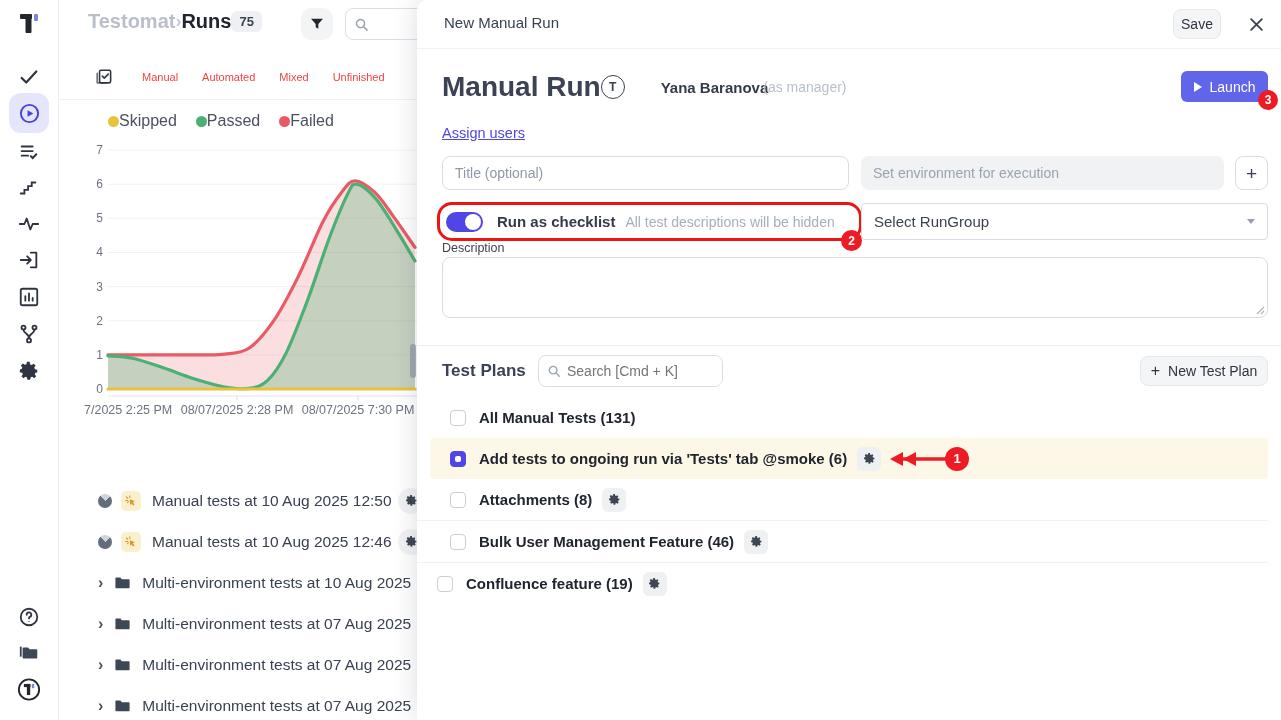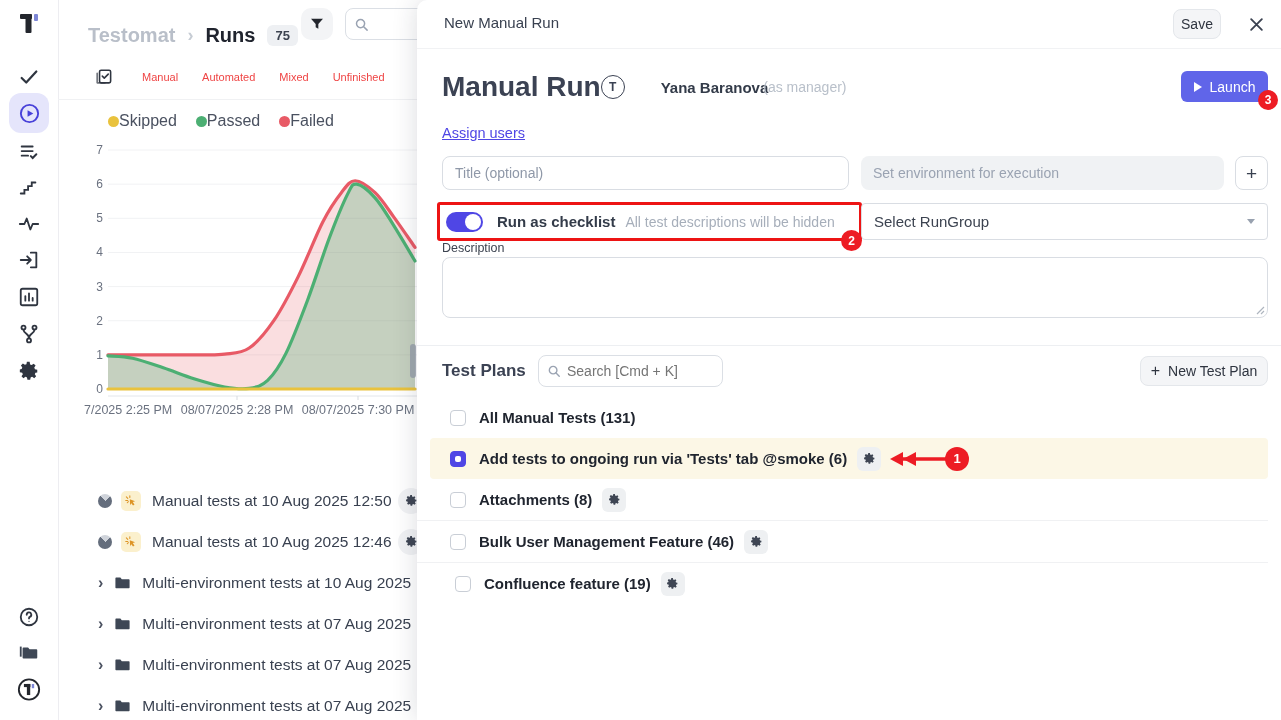--- a/index.html
+++ b/index.html
@@ -136,21 +136,21 @@
           <circle cx="13" cy="13" r="11" fill="none" stroke="#23262d" stroke-width="2"></circle>
           <rect x="7.5" y="7" width="7" height="3.4" fill="#23262d"></rect>
           <rect x="16" y="7" width="2.6" height="4.6" fill="#7e87d6"></rect>
           <rect x="10.7" y="7" width="3.6" height="12" fill="#23262d"></rect>
         </svg>
     </div>
   </nav>
 
   <main class="abs" style="left:58px;top:0;width:1223px;height:720px;">
 
-    <div class="abs" style="left:30px;top:24px;display:flex;align-items:center;gap:12px;">
+    <div class="abs" style="left:30px;top:10px;display:flex;align-items:center;gap:0;">
       <span class="crumb" style="color:#b9bfc9;">Testomat</span>
       <span style="color:#c6ccd4;font-size:18px;font-weight:700;">›</span>
       <span class="crumb" style="color:#20242e;">Runs</span>
       <span class="badge-count">75</span>
     </div>
     <div class="icon-btn abs" style="left:243px;top:8px;width:32px;height:32px;">
       <svg width="16" height="16" viewBox="0 0 24 24" fill="#23262d">
           <path d="M3 4h18l-7 8v7l-4-2v-5z"></path>
         </svg>
     </div>
@@ -315,21 +315,21 @@
       <span>Launch</span>
     </button>
     <div class="ann-badge" style="left:841px;top:90px;width:20px;height:20px;font-size:12px;">3</div>
 
     <a class="abs" style="left:25px;top:125px;font-size:14.5px;font-weight:500;color:#4f46e5;text-decoration:underline;cursor:pointer;">Assign users</a>
 
     <input class="inp abs" style="left: 25px; top: 156px; width: 407px; height: 34px;" placeholder="Title (optional)">
     <input class="inp inp-grey abs" style="left: 444px; top: 156px; width: 363px; height: 34px;" placeholder="Set environment for execution">
     <button class="abs" style="left:818px;top:156px;width:33px;height:34px;background:#fff;border:1px solid #d9dde3;border-radius:8px;font-size:19px;color:#394150;cursor:pointer;font-family:inherit;line-height:1;">+</button>
 
-    <div class="abs" style="left:20px;top:202px;width:413px;height:33px;border:3px solid #ed1414;border-radius:3px;display:flex;align-items:center;gap:14px;padding-left:6px;background:#fff;">
+    <div class="abs" style="left:20px;top:202px;width:413px;height:33px;border:3px solid #ed1414;border-radius:15px;display:flex;align-items:center;gap:14px;padding-left:6px;background:#fff;">
       <span class="toggle">
           <span class="knob"></span>
         </span>
       <span style="font-size:15px;font-weight:700;color:#333b49;">Run as checklist</span>
       <span style="font-size:14px;color:#a6aeba;margin-left:-4px;">All test descriptions will be hidden</span>
     </div>
     <div class="ann-badge" style="left:424px;top:230px;width:21px;height:21px;font-size:12px;">2</div>
 
     <div class="abs" style="left:444px;top:203px;width:407px;height:37px;border:1px solid #d9dde3;border-radius:4px;display:flex;align-items:center;justify-content:space-between;padding:0 12px;box-sizing:border-box;cursor:pointer;">
       <span style="font-size:15px;color:#3c4350;">Select RunGroup</span>
@@ -390,21 +390,21 @@
       </div>
       <div class="plan-row row-div" style="padding-left:33px;margin:0 13px 0 0;">
         <span class="cbx"></span>
         <span class="lbl">Bulk User Management Feature (46)</span>
         <span class="plan-gear">
             <svg width="13" height="13" viewBox="0 0 24 24" fill="#3f4654">
               <path d="M12 8.5A3.5 3.5 0 1 0 12 15.5 3.5 3.5 0 0 0 12 8.5zm9 5v-3l-2.6-.5a6.7 6.7 0 0 0-.7-1.7l1.5-2.2-2.1-2.1-2.2 1.5c-.5-.3-1.1-.5-1.7-.7L12.7 2h-3l-.5 2.6c-.6.2-1.2.4-1.7.7L5.3 3.8 3.2 5.9l1.5 2.2c-.3.5-.5 1.1-.7 1.7L2 10.3v3l2.6.5c.2.6.4 1.2.7 1.7l-1.5 2.2 2.1 2.1 2.2-1.5c.5.3 1.1.5 1.7.7l.5 2.6h3l.5-2.6c.6-.2 1.2-.4 1.7-.7l2.2 1.5 2.1-2.1-1.5-2.2c.3-.5.5-1.1.7-1.7z"></path>
             </svg>
           </span>
       </div>
-      <div class="plan-row" style="padding-left:38px;">
+      <div class="plan-row" style="padding-left:20px;">
         <span class="cbx"></span>
         <span class="lbl">Confluence feature (19)</span>
         <span class="plan-gear">
             <svg width="13" height="13" viewBox="0 0 24 24" fill="#3f4654">
               <path d="M12 8.5A3.5 3.5 0 1 0 12 15.5 3.5 3.5 0 0 0 12 8.5zm9 5v-3l-2.6-.5a6.7 6.7 0 0 0-.7-1.7l1.5-2.2-2.1-2.1-2.2 1.5c-.5-.3-1.1-.5-1.7-.7L12.7 2h-3l-.5 2.6c-.6.2-1.2.4-1.7.7L5.3 3.8 3.2 5.9l1.5 2.2c-.3.5-.5 1.1-.7 1.7L2 10.3v3l2.6.5c.2.6.4 1.2.7 1.7l-1.5 2.2 2.1 2.1 2.2-1.5c.5.3 1.1.5 1.7.7l.5 2.6h3l.5-2.6c.6-.2 1.2-.4 1.7-.7l2.2 1.5 2.1-2.1-1.5-2.2c.3-.5.5-1.1.7-1.7z"></path>
             </svg>
           </span>
       </div>
     </div>
   </section>

